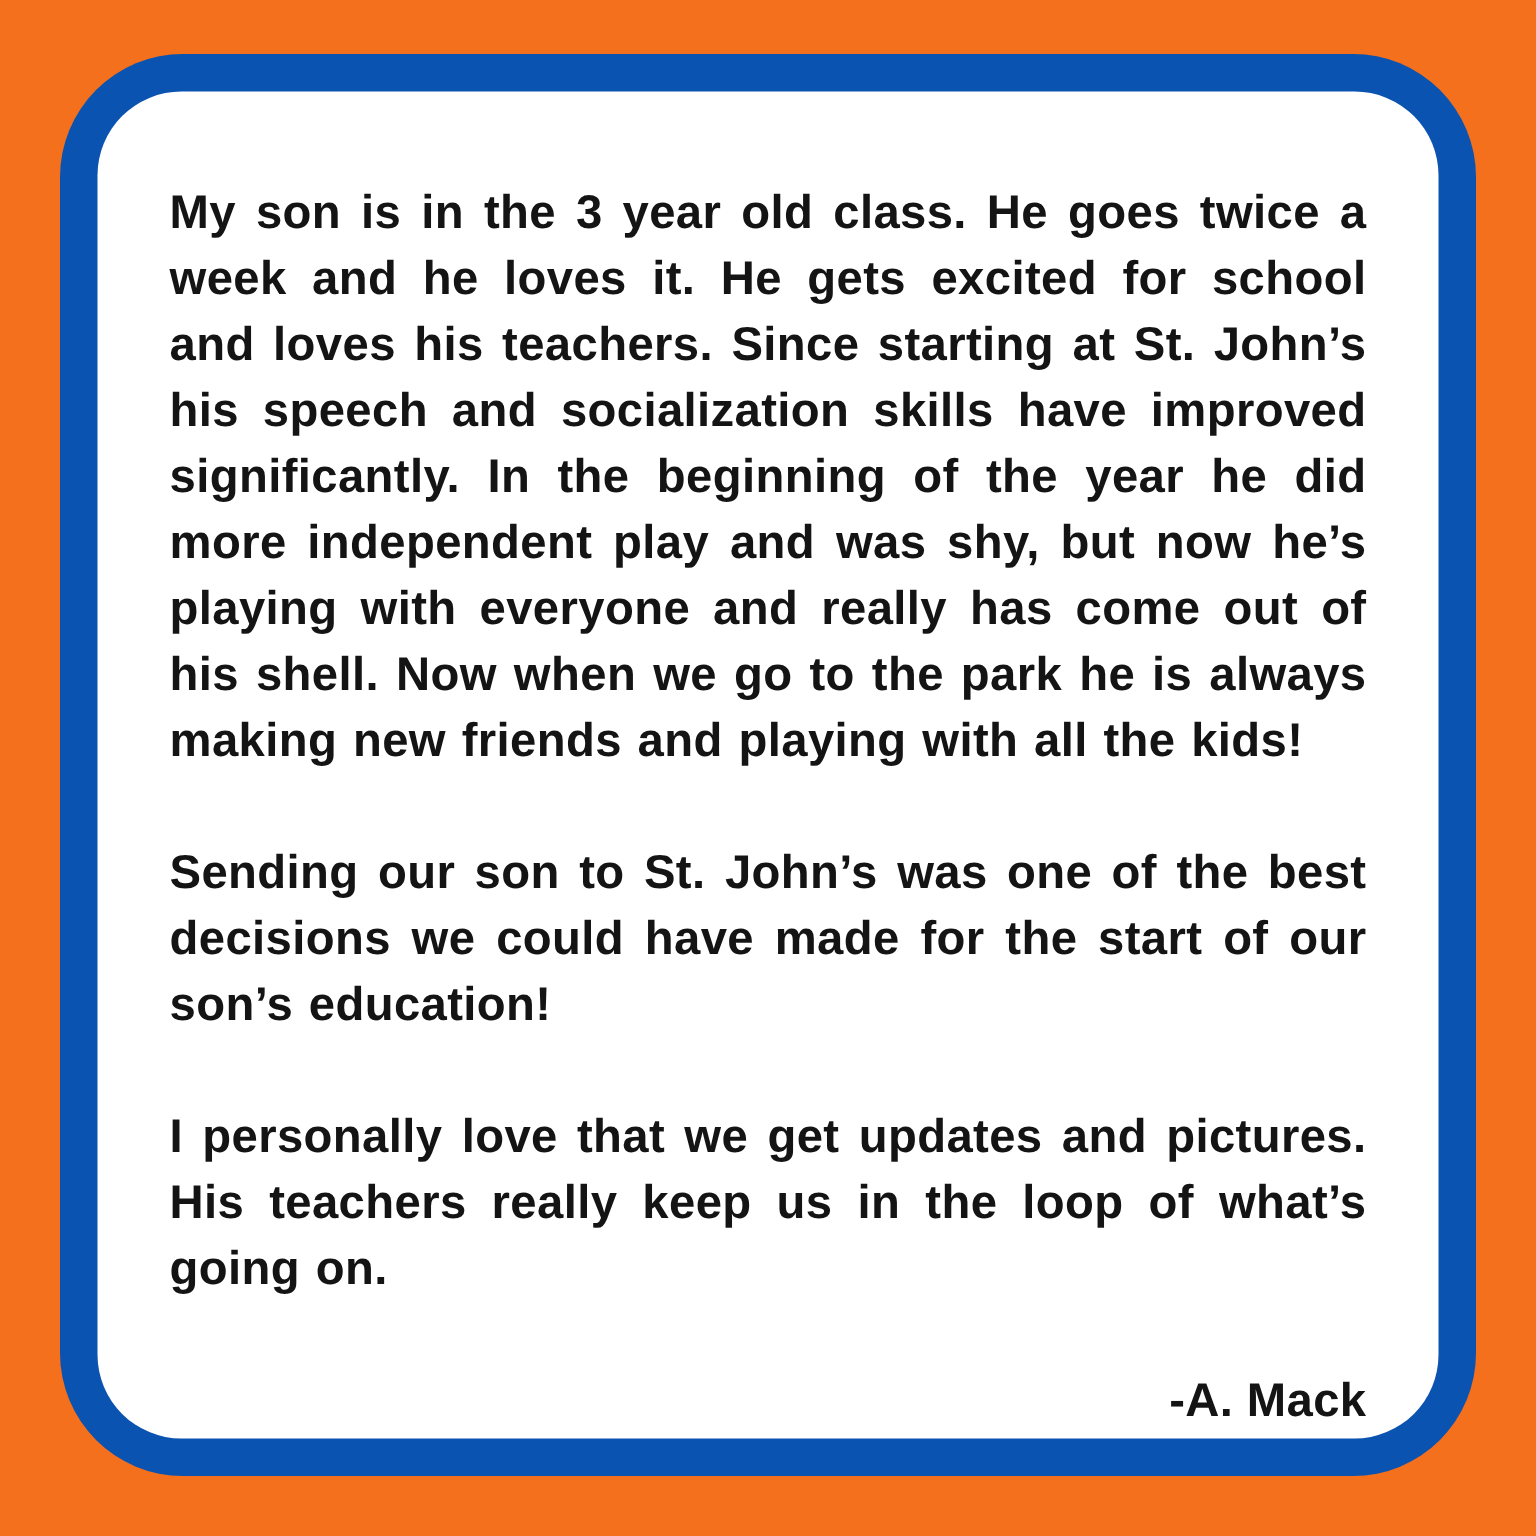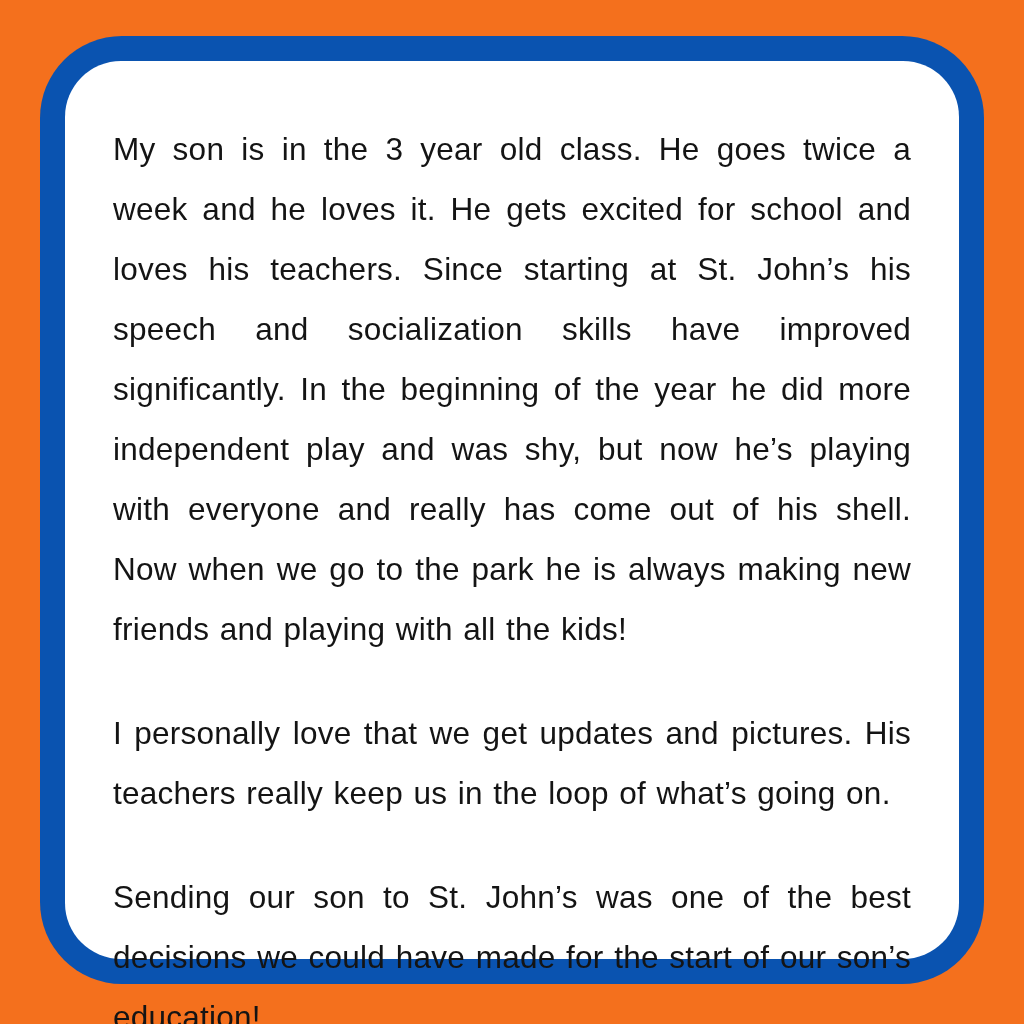--- a/index.html
+++ b/index.html
@@ -27,34 +27,35 @@
     inset:25px;
     background:var(--c-surface);
     border-radius:56px;
     box-sizing:border-box;
     padding:58px 48px 40px 48px;
     color:var(--c-text);
   }
   .card p{
     margin:0 0 44px 0;
     font-size:31.5px;
-    line-height:60px;
+    line-height:44px;
     text-align:justify;
     letter-spacing:0.25px;
     word-spacing:1.5px;
+    font-weight:bold;
   }
   .card p.signature{
     text-align:right;
     margin:0;
     word-spacing:normal;
   }
 </style>
 </head>
 <body>
 
 <div class="frame">
   <div class="card">
     <p>My son is in the 3 year old class. He goes twice a week and he loves it. He gets excited for school and loves his teachers. Since starting at St. John’s his speech and socialization skills have improved significantly. In the beginning of the year he did more independent play and was shy, but now he’s playing with everyone and really has come out of his shell. Now when we go to the park he is always making new friends and playing with all the kids!</p>
+    <p>Sending our son to St. John’s was one of the best decisions we could have made for the start of our son’s education!</p>
     <p>I personally love that we get updates and pictures. His teachers really keep us in the loop of what’s going on.</p>
-    <p>Sending our son to St. John’s was one of the best decisions we could have made for the start of our son’s education!</p>
     <p class="signature">-A. Mack</p>
   </div>
 </div>
 
 </body></html>

